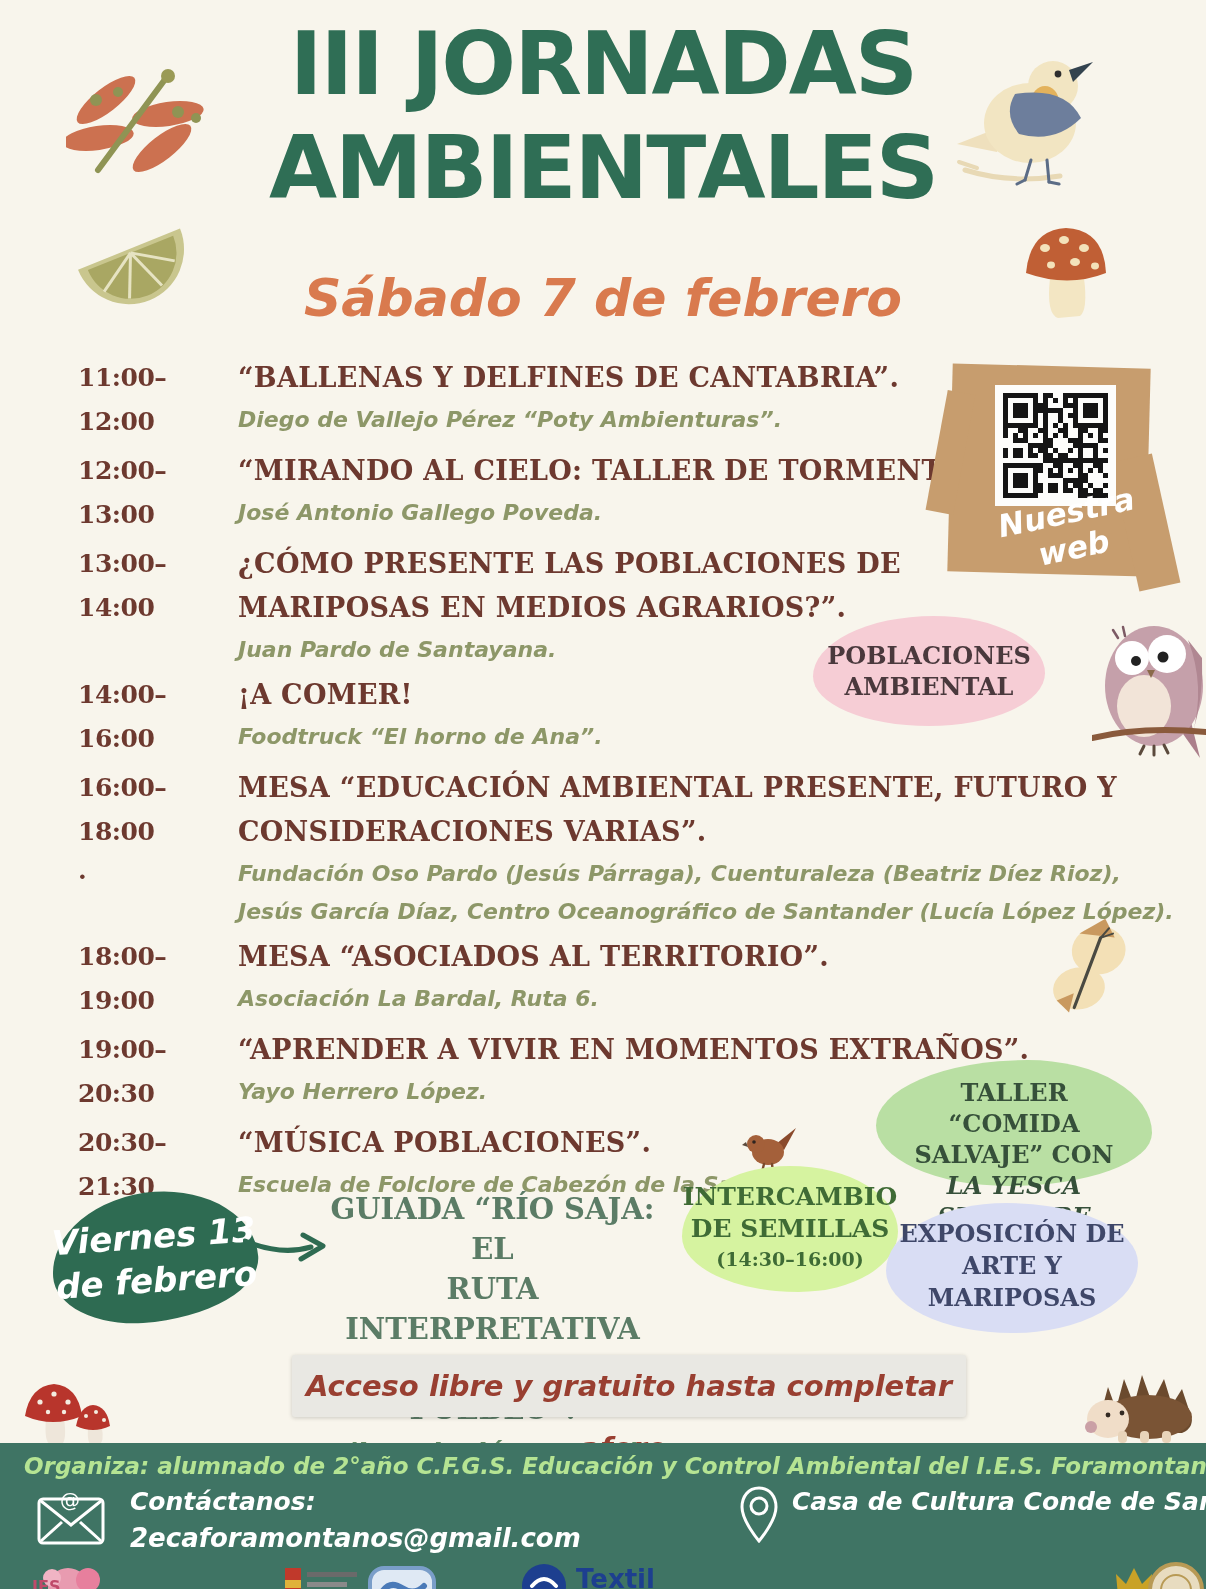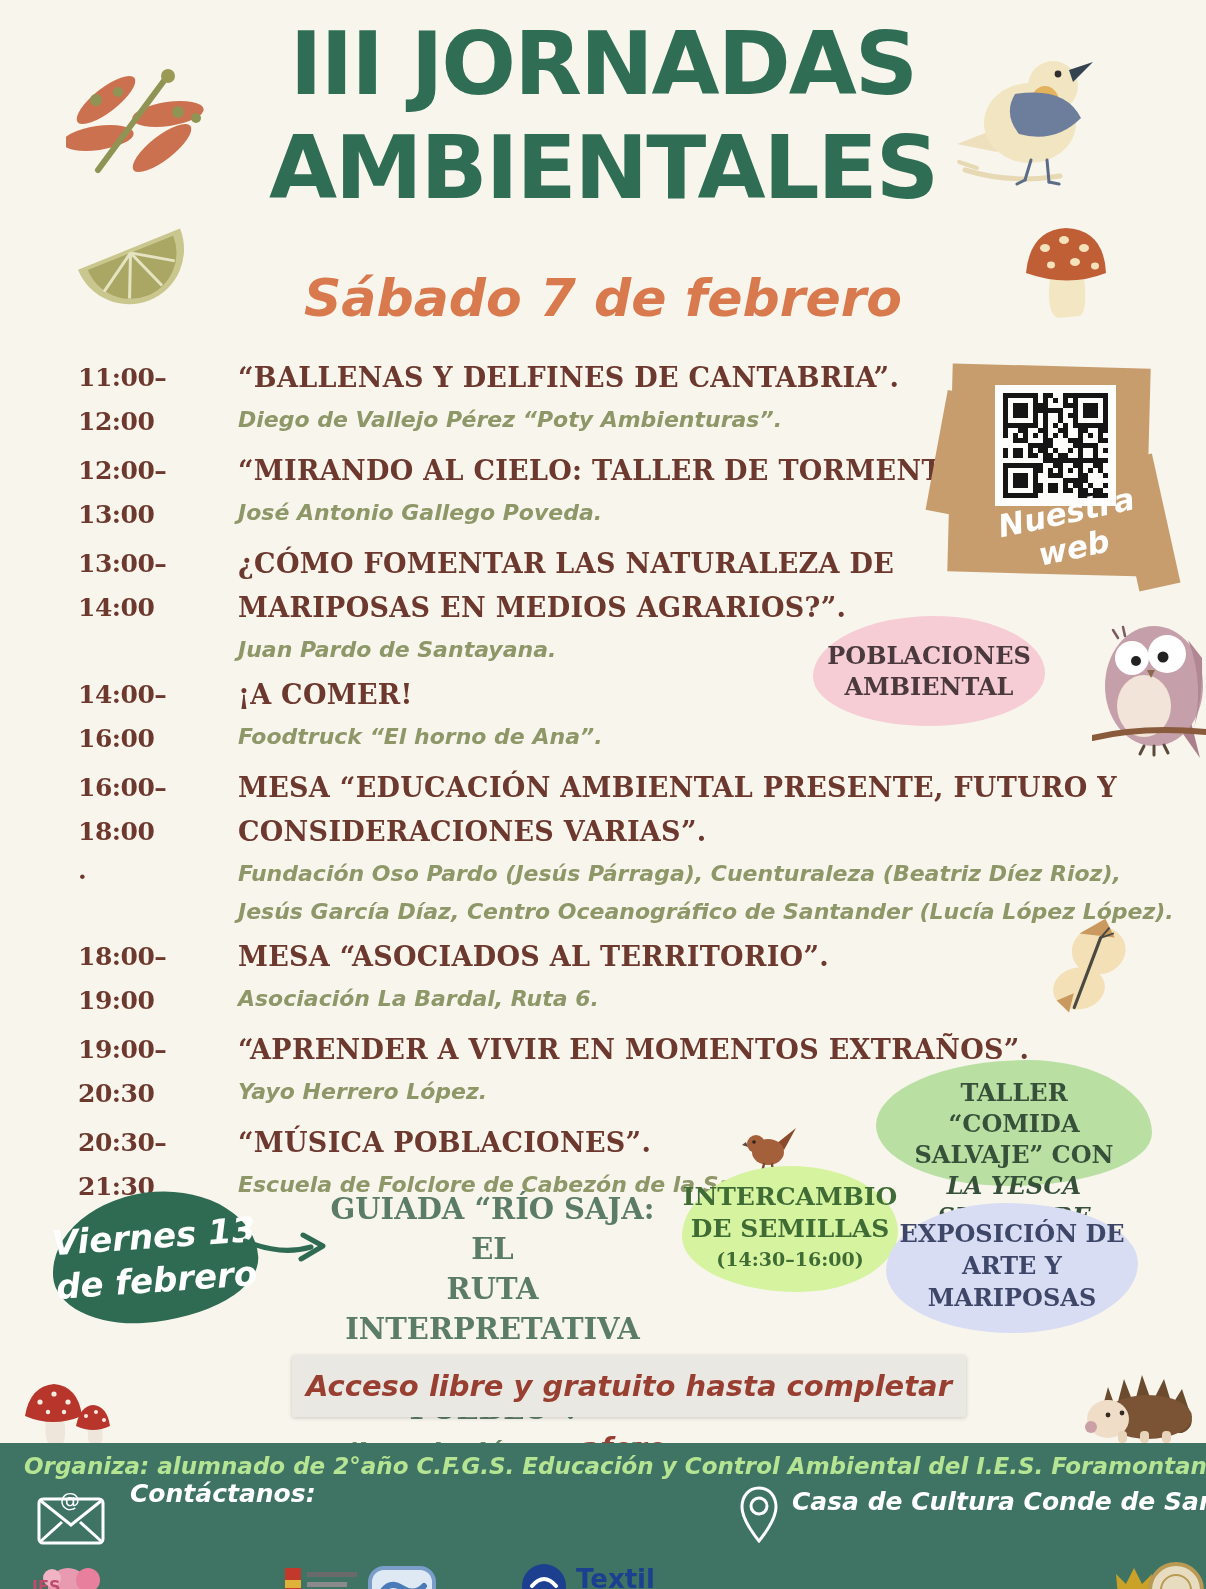--- a/index.html
+++ b/index.html
@@ -156,21 +156,21 @@
         <div class="content">
           <div class="etitle">“MIRANDO AL CIELO: TALLER DE TORMENTAS”.</div>
           <div class="speaker">José Antonio Gallego Poveda.</div>
         </div>
       </div>
       <div class="row">
         <div class="time">
           <div>13:00–14:00</div>
         </div>
         <div class="content">
-          <div class="etitle">¿CÓMO FOMENTAR LAS NATURALEZA DE</div>
+          <div class="etitle">¿CÓMO PRESENTE LAS POBLACIONES DE</div>
           <div class="etitle">MARIPOSAS EN MEDIOS AGRARIOS?”.</div>
           <div class="speaker">Juan Pardo de Santayana.</div>
         </div>
       </div>
       <div class="row">
         <div class="time">
           <div>14:00–16:00</div>
         </div>
         <div class="content">
           <div class="etitle">¡A COMER!</div>
@@ -574,21 +574,22 @@
 
   <div class="footer">
     <div class="organiza">Organiza: alumnado de 2°año C.F.G.S. Educación y Control Ambiental del I.E.S. Foramontanos, “Tejedores Verdes”.</div>
 
     <svg class="abs" style="left:36px;top:46px" width="70" height="58" viewBox="0 0 70 58">
       <rect x="3" y="10" width="64" height="44" rx="4" stroke="#fff" stroke-width="3" fill="none"></rect>
       <path d="M5,12 L35,36 L65,12" stroke="#fff" stroke-width="3" fill="none"></path>
       <path d="M5,52 L26,33 M65,52 L44,33" stroke="#fff" stroke-width="3" fill="none"></path>
       <text x="24" y="18" font-size="20" fill="#fff" font-family="DejaVu Sans, sans-serif">@</text>
     </svg>
-    <div class="f-white" style="left:130px;top:36px">Contáctanos:</div>
+    <div class="f-white" style="left:130px;top:44px">Contáctanos:</div>
+    <div class="f-white" style="left:130px;top:80px;font-size:26px">2ecaforamontanos@gmail.com</div>
 
     <svg class="abs" style="left:738px;top:42px" width="42" height="62" viewBox="0 0 42 62">
       <path d="M21,3 C10,3 4,12 4,22 C4,36 21,56 21,56 C21,56 38,36 38,22 C38,12 32,3 21,3 Z" stroke="#fff" stroke-width="3" fill="none"></path>
       <circle cx="21" cy="21" r="8" stroke="#fff" stroke-width="3" fill="none"></circle>
     </svg>
     <div class="f-white" style="left:792px;top:44px">Casa de Cultura Conde de San Diego</div>
 
     <div class="logos">
       <svg class="logo" style="left:28px;top:2px" width="92" height="56" viewBox="0 0 92 56">
         <circle cx="40" cy="26" r="20" fill="#e89bb0"></circle>

